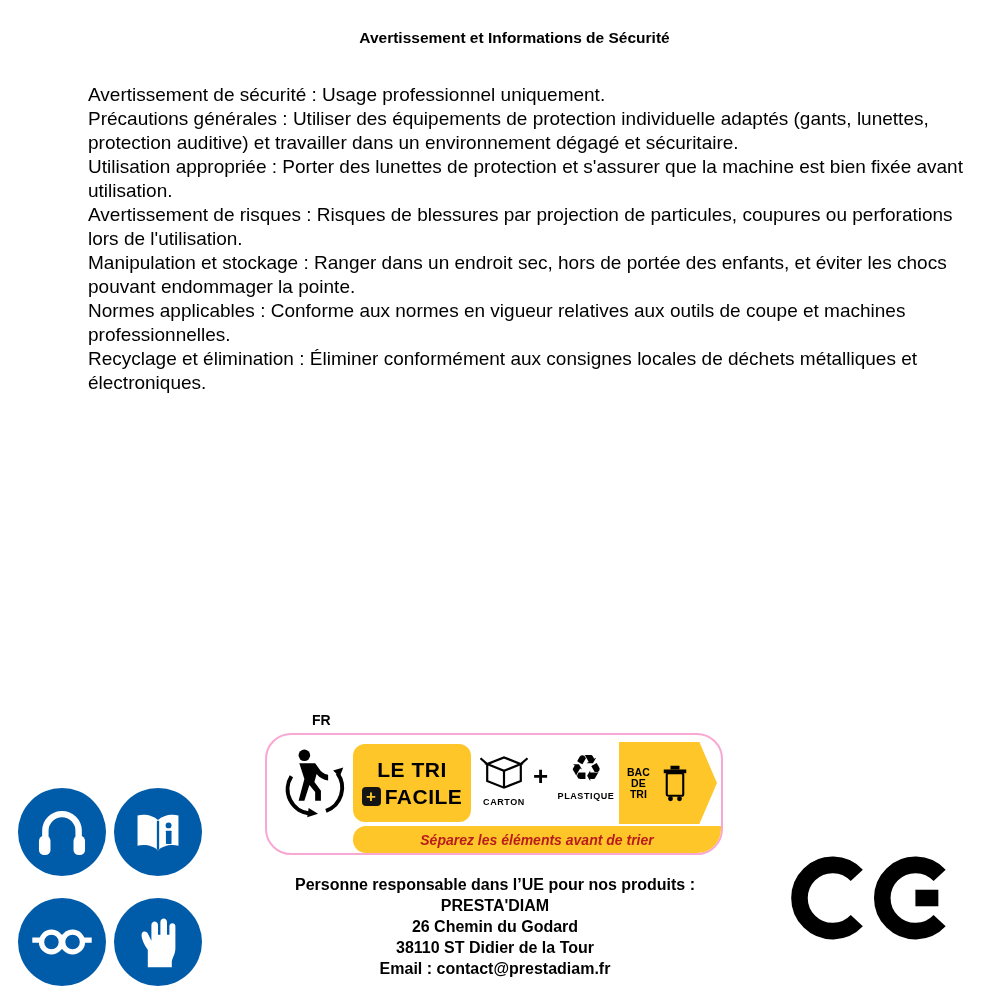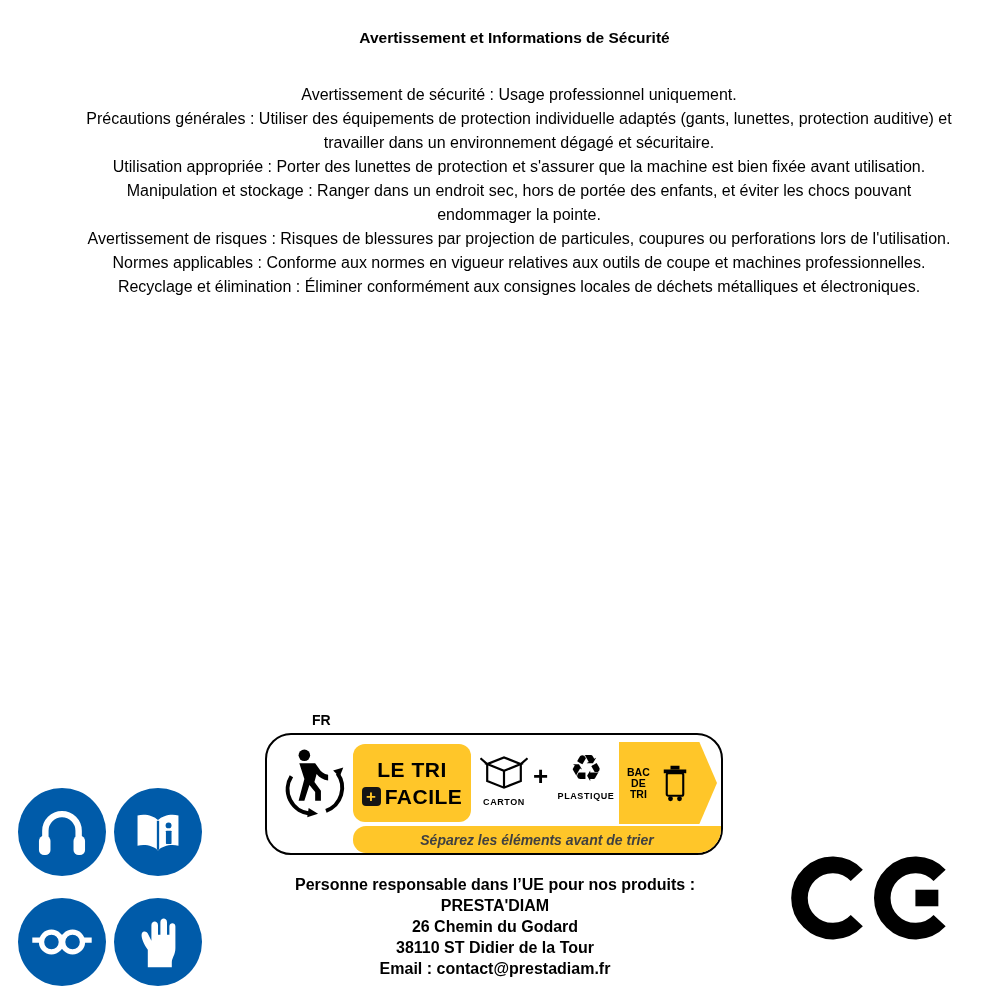--- a/index.html
+++ b/index.html
@@ -4,78 +4,78 @@
 <style>
   html,body{margin:0;padding:0;background:#ffffff;}
   .page{position:relative;width:1005px;height:1005px;background:#fff;
         font-family:"Liberation Sans",sans-serif;color:#000;overflow:hidden;}
 
   
   .doc-title{position:absolute;top:29px;left:0;width:100%;text-align:center;
              font-size:15.5px;font-weight:bold;margin:0;padding-left:12px;}
 
   
-  .body-text{position:absolute;left:80px;top:83px;width:878px;
-             font-size:16px;line-height:24px;text-align:center;}
+  .body-text{position:absolute;left:88px;top:83px;width:878px;
+             font-size:19px;line-height:24px;}
   .body-text p{margin:0;}
 
   
   .icon-circle{position:absolute;width:88px;height:88px;border-radius:50%;
                background:#005BA9;display:flex;align-items:center;justify-content:center;}
   #ic-ear{left:18px;top:788px;}
   #ic-book{left:114px;top:788px;}
   #ic-goggles{left:18px;top:898px;}
   #ic-gloves{left:114px;top:898px;}
 
   
   .fr-code{position:absolute;left:268px;top:712px;font-weight:bold;font-size:14px;margin-left:44px;}
   .tri-box{position:absolute;left:265px;top:733px;width:458px;height:122px;
-           border:2px solid #000000;border-radius:26px;background:#fff;overflow:hidden;box-sizing:border-box;}
+           border:2px solid #f9a8d4;border-radius:26px;background:#fff;overflow:hidden;box-sizing:border-box;}
   .triman{position:absolute;left:10px;top:10px;width:72px;height:74px;}
   .tri-headline{position:absolute;left:86px;top:9px;width:118px;height:78px;background:#FFC629;
                 border-radius:12px;display:flex;flex-direction:column;align-items:center;justify-content:center;gap:3px;}
   .tri-headline .l1{font-weight:bold;font-size:21px;letter-spacing:0.5px;}
   .tri-headline .l2{display:flex;align-items:center;gap:4px;font-weight:bold;font-size:21px;letter-spacing:0.5px;}
   .plus-badge{display:inline-flex;width:19px;height:19px;background:#151515;color:#FFC629;border-radius:4px;
               align-items:center;justify-content:center;font-weight:bold;font-size:17px;line-height:1;}
   .material{position:absolute;top:14px;text-align:center;}
   #mat-carton{left:206px;width:62px;}
   #mat-plastique{left:288px;width:62px;}
   .material .mat-label{font-size:9px;font-weight:bold;letter-spacing:0.6px;margin-top:2px;}
   .mat-plus{position:absolute;left:266px;top:26px;font-size:26px;font-weight:bold;}
   .recycle-glyph{font-family:"DejaVu Sans",sans-serif;font-size:37px;line-height:40px;display:block;}
   .bin-arrow{position:absolute;left:352px;top:7px;width:98px;height:82px;background:#FFC629;
              clip-path:polygon(0 0,82% 0,100% 50%,82% 100%,0 100%);
              display:flex;align-items:center;justify-content:flex-start;padding-left:8px;gap:10px;box-sizing:border-box;}
   .bin-text{font-size:10.5px;line-height:11px;font-weight:bold;text-align:center;}
   .tri-footer{position:absolute;left:86px;right:0;bottom:0;height:27px;background:#FFC629;
               border-radius:13px 0 0 13px;display:flex;align-items:center;justify-content:center;
-              font-style:italic;font-weight:bold;font-size:14px;color:#404040;}
+              font-style:italic;font-weight:bold;font-size:14px;color:#b91c1c;}
 
   
   .responsible{position:absolute;left:255px;top:874px;width:480px;text-align:center;
                font-weight:bold;font-size:16px;line-height:21px;}
   .responsible div{margin:0;}
 
   
   .ce-mark{position:absolute;left:788px;top:850px;}
 </style>
 </head>
 <body>
 
 <div class="page">
 
   <h1 class="doc-title">Avertissement et Informations de Sécurité</h1>
 
   <div class="body-text">
     <p>Avertissement de sécurité : Usage professionnel uniquement.</p>
     <p>Précautions générales : Utiliser des équipements de protection individuelle adaptés (gants, lunettes, protection auditive) et travailler dans un environnement dégagé et sécuritaire.</p>
     <p>Utilisation appropriée : Porter des lunettes de protection et s'assurer que la machine est bien fixée avant utilisation.</p>
+    <p>Avertissement de risques : Risques de blessures par projection de particules, coupures ou perforations lors de l'utilisation.</p>
     <p>Manipulation et stockage : Ranger dans un endroit sec, hors de portée des enfants, et éviter les chocs pouvant endommager la pointe.</p>
-    <p>Avertissement de risques : Risques de blessures par projection de particules, coupures ou perforations lors de l'utilisation.</p>
     <p>Normes applicables : Conforme aux normes en vigueur relatives aux outils de coupe et machines professionnelles.</p>
     <p>Recyclage et élimination : Éliminer conformément aux consignes locales de déchets métalliques et électroniques.</p>
   </div>
 
   <div class="icon-circle" id="ic-ear">
     <svg viewBox="0 0 100 100" width="64" height="64">
       <path d="M24 66 V48 a26 26 0 0 1 52 0 v18" fill="none" stroke="#fff" stroke-width="10"></path>
       <rect x="14" y="56" width="18" height="30" rx="8" fill="#fff"></rect>
       <rect x="68" y="56" width="18" height="30" rx="8" fill="#fff"></rect>
     </svg>

